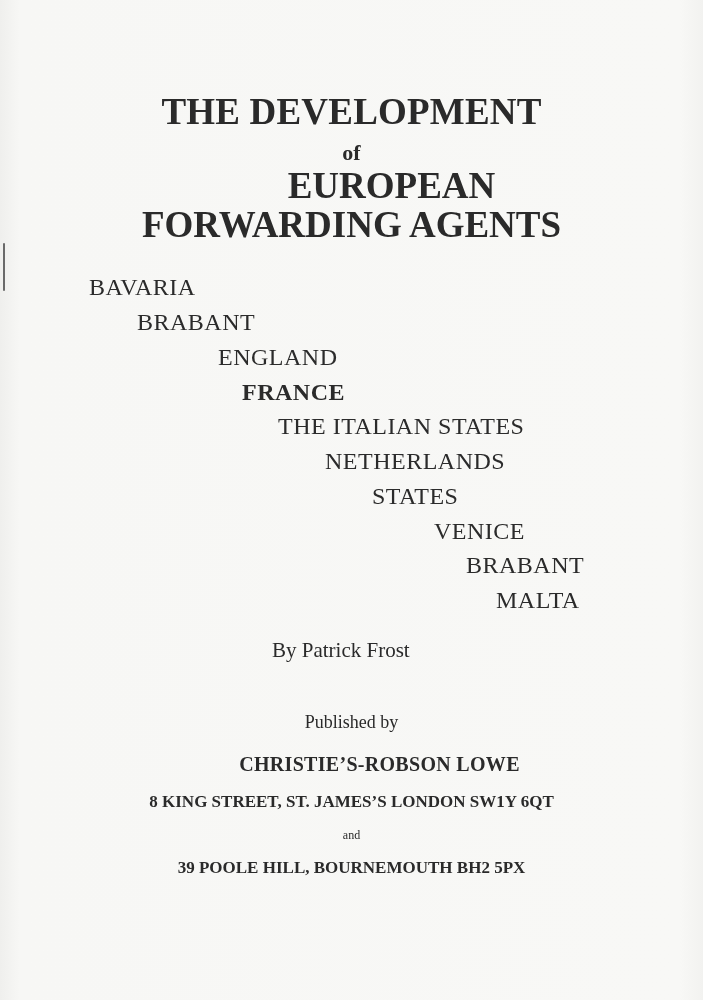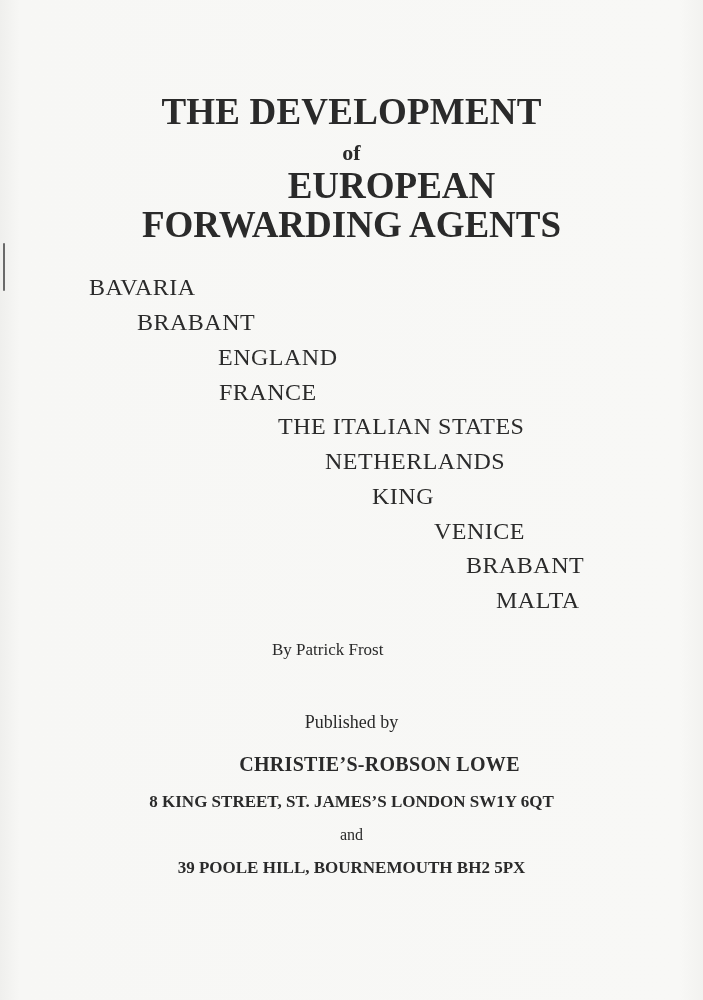--- a/index.html
+++ b/index.html
@@ -12,46 +12,46 @@
   }
   .page { position:absolute; left:0; top:0; width:703px; height:1000px;
     background: linear-gradient(90deg, #efefed 0px, #f7f7f5 20px, #f8f8f6 680px, #f2f2f0 703px); }
   .staple { position:absolute; left:3px; top:243px; width:2px; height:48px; background:#6a6a6a; border-radius:1px; }
   .center { position:absolute; left:0; width:703px; text-align:center; white-space:nowrap; }
   .t1 { top:90px; font-size:37px; font-weight:bold; letter-spacing:0.2px; line-height:44px; }
   .t-of { top:140px; font-size:22px; font-weight:bold; line-height:26px; }
   .t2 { top:164px; font-size:37px; font-weight:bold; line-height:44px;padding-left:40px; }
   .t3 { top:203px; font-size:37px; font-weight:bold; line-height:44px; }
   .region { position:absolute; font-size:24px; line-height:28px; white-space:nowrap; letter-spacing:0.5px; color:#2b2b2b;text-align:right; }
-  .author { position:absolute; left:272px; top:638px; font-size:17px; line-height:24px; white-space:nowrap; }
+  .author { position:absolute; left:272px; top:638px; font-size:21px; line-height:24px; white-space:nowrap; }
   .pubby { top:714px; font-size:18px; line-height:16px; }
   .publisher { top:748px; font-size:20px; font-weight:bold; line-height:32px; letter-spacing:0.3px;margin-left:28px; }
   .addr1 { top:791px; font-size:17px; font-weight:bold; line-height:22px; }
-  .and { top:826px; font-size:16px; line-height:18px; }
+  .and { top:826px; font-size:12px; line-height:18px; }
   .addr2 { top:857px; font-size:17px; font-weight:bold; line-height:22px; }
 </style>
 </head>
 <body>
 
 <div class="page">
   <div class="staple"></div>
 
   <div class="center t1">THE DEVELOPMENT</div>
   <div class="center t-of">of</div>
   <div class="center t2">EUROPEAN</div>
   <div class="center t3">FORWARDING AGENTS</div>
 
   <div id="regions">
       <div class="region" style="left: 89px; top: 273px;">BAVARIA</div>
       <div class="region" style="left: 137px; top: 308px;">BRABANT</div>
       <div class="region" style="left: 184px; top: 343px; margin-left: 34px;">ENGLAND</div>
-      <div class="region" style="left: 219px; top: 378px;">FRANCE</div>
+      <div class="region" style="left: 242px; top: 378px; font-weight: bold;">FRANCE</div>
       <div class="region" style="left: 278px; top: 412px;">THE ITALIAN STATES</div>
       <div class="region" style="left: 325px; top: 447px;">NETHERLANDS</div>
-      <div class="region" style="left: 372px; top: 482px;">KING</div>
+      <div class="region" style="left: 372px; top: 482px;">STATES</div>
       <div class="region" style="left: 419px; top: 517px; margin-left: 15px;">VENICE</div>
       <div class="region" style="left: 466px; top: 551px;">BRABANT</div>
       <div class="region" style="left: 496px; top: 586px;">MALTA</div>
     </div>
 
   <div class="author">By Patrick Frost</div>
 
   <div class="center pubby">Published by</div>
   <div class="center publisher">CHRISTIE’S-ROBSON LOWE</div>
   <div class="center addr1">8 KING STREET, ST. JAMES’S LONDON SW1Y 6QT</div>

